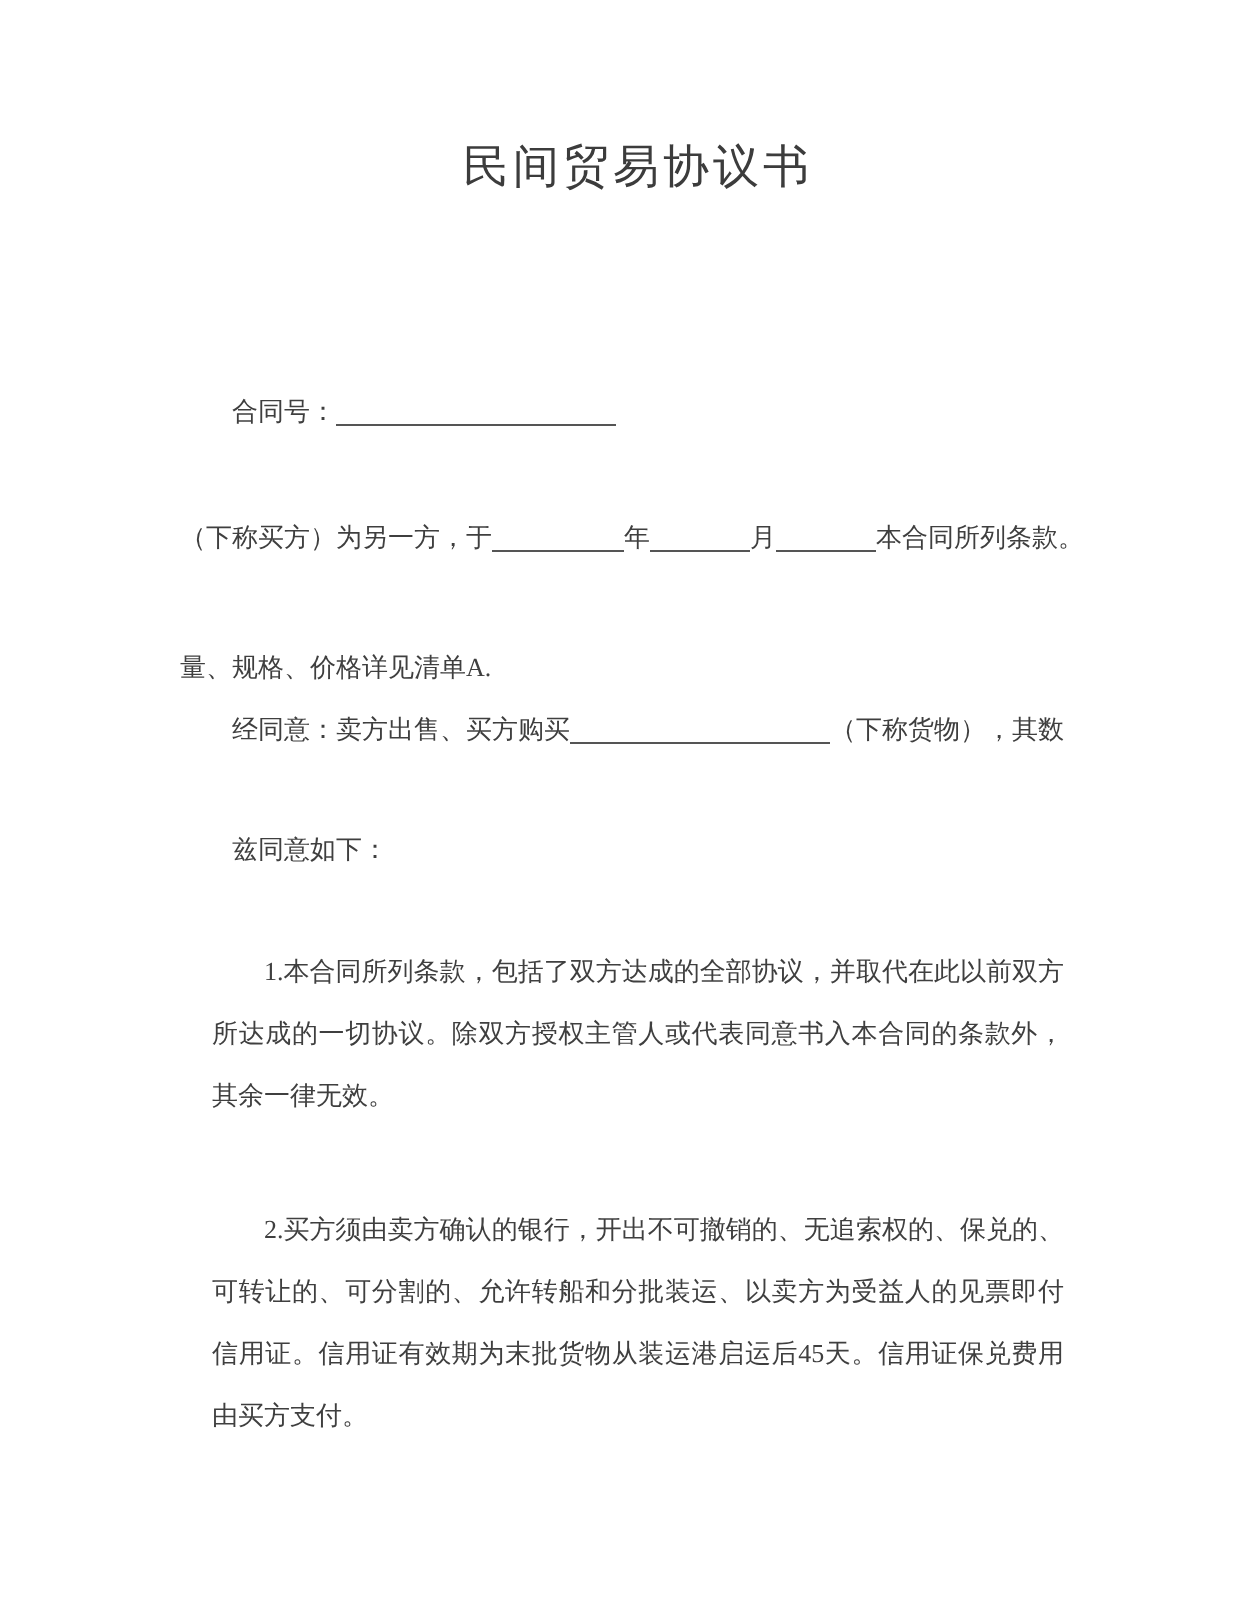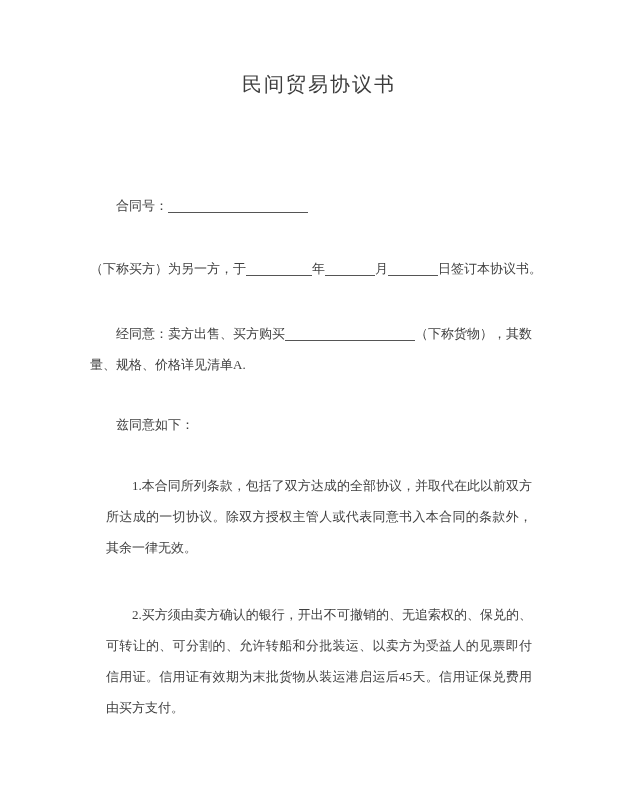--- a/index.html
+++ b/index.html
@@ -13,21 +13,21 @@
     color: #3f3f3f;
     font-family: "Liberation Serif", "DejaVu Serif", serif;
     font-size: 13px;
     overflow: hidden;
   }
   .doc-title {
     margin: 0;
     padding-top: 70px;
     line-height: 28px;
     text-align: center;
-    font-size: 20px;
+    font-size: 23px;
     font-weight: 400;
     letter-spacing: 2px;
     color: #3c3c3c;
   }
   .line {
     margin: 0;
     line-height: 31px;
     text-align: justify;
   }
   .indent { text-indent: 2em; }
@@ -63,30 +63,30 @@
 <div class="page">
 
   <h1 class="doc-title">民间贸易协议书</h1>
 
   <div class="line indent contract-line">
     <span>合同号：</span><span class="blank contract-no"></span>
   </div>
 
   <div class="p-parties">
     <div class="line">
-      <span>（下称买方）为另一方，于</span><span class="blank year"></span><span>年</span><span class="blank month"></span><span>月</span><span class="blank day"></span><span>日签订本协议书。</span>
+      <span>（下称买方）为另一方，于</span><span class="blank year"></span><span>年</span><span class="blank month"></span><span>月</span><span class="blank day"></span><span>本合同所列条款。</span>
     </div>
   </div>
 
   <div class="p-goods">
+    <div class="line">
+      <span>量、规格、价格详见清单A.</span>
+    </div>
     <div class="line indent">
       <span>经同意：卖方出售、买方购买</span><span class="blank goods"></span><span>（下称货物），其数</span>
-    </div>
-    <div class="line">
-      <span>量、规格、价格详见清单A.</span>
     </div>
   </div>
 
   <div class="line indent p-intro">
     <span>兹同意如下：</span>
   </div>
 
   <p class="p-clause p-clause1">1.本合同所列条款，包括了双方达成的全部协议，并取代在此以前双方所达成的一切协议。除双方授权主管人或代表同意书入本合同的条款外，其余一律无效。</p>
 
   <p class="p-clause p-clause2">2.买方须由卖方确认的银行，开出不可撤销的、无追索权的、保兑的、可转让的、可分割的、允许转船和分批装运、以卖方为受益人的见票即付信用证。信用证有效期为末批货物从装运港启运后45天。信用证保兑费用由买方支付。</p>

